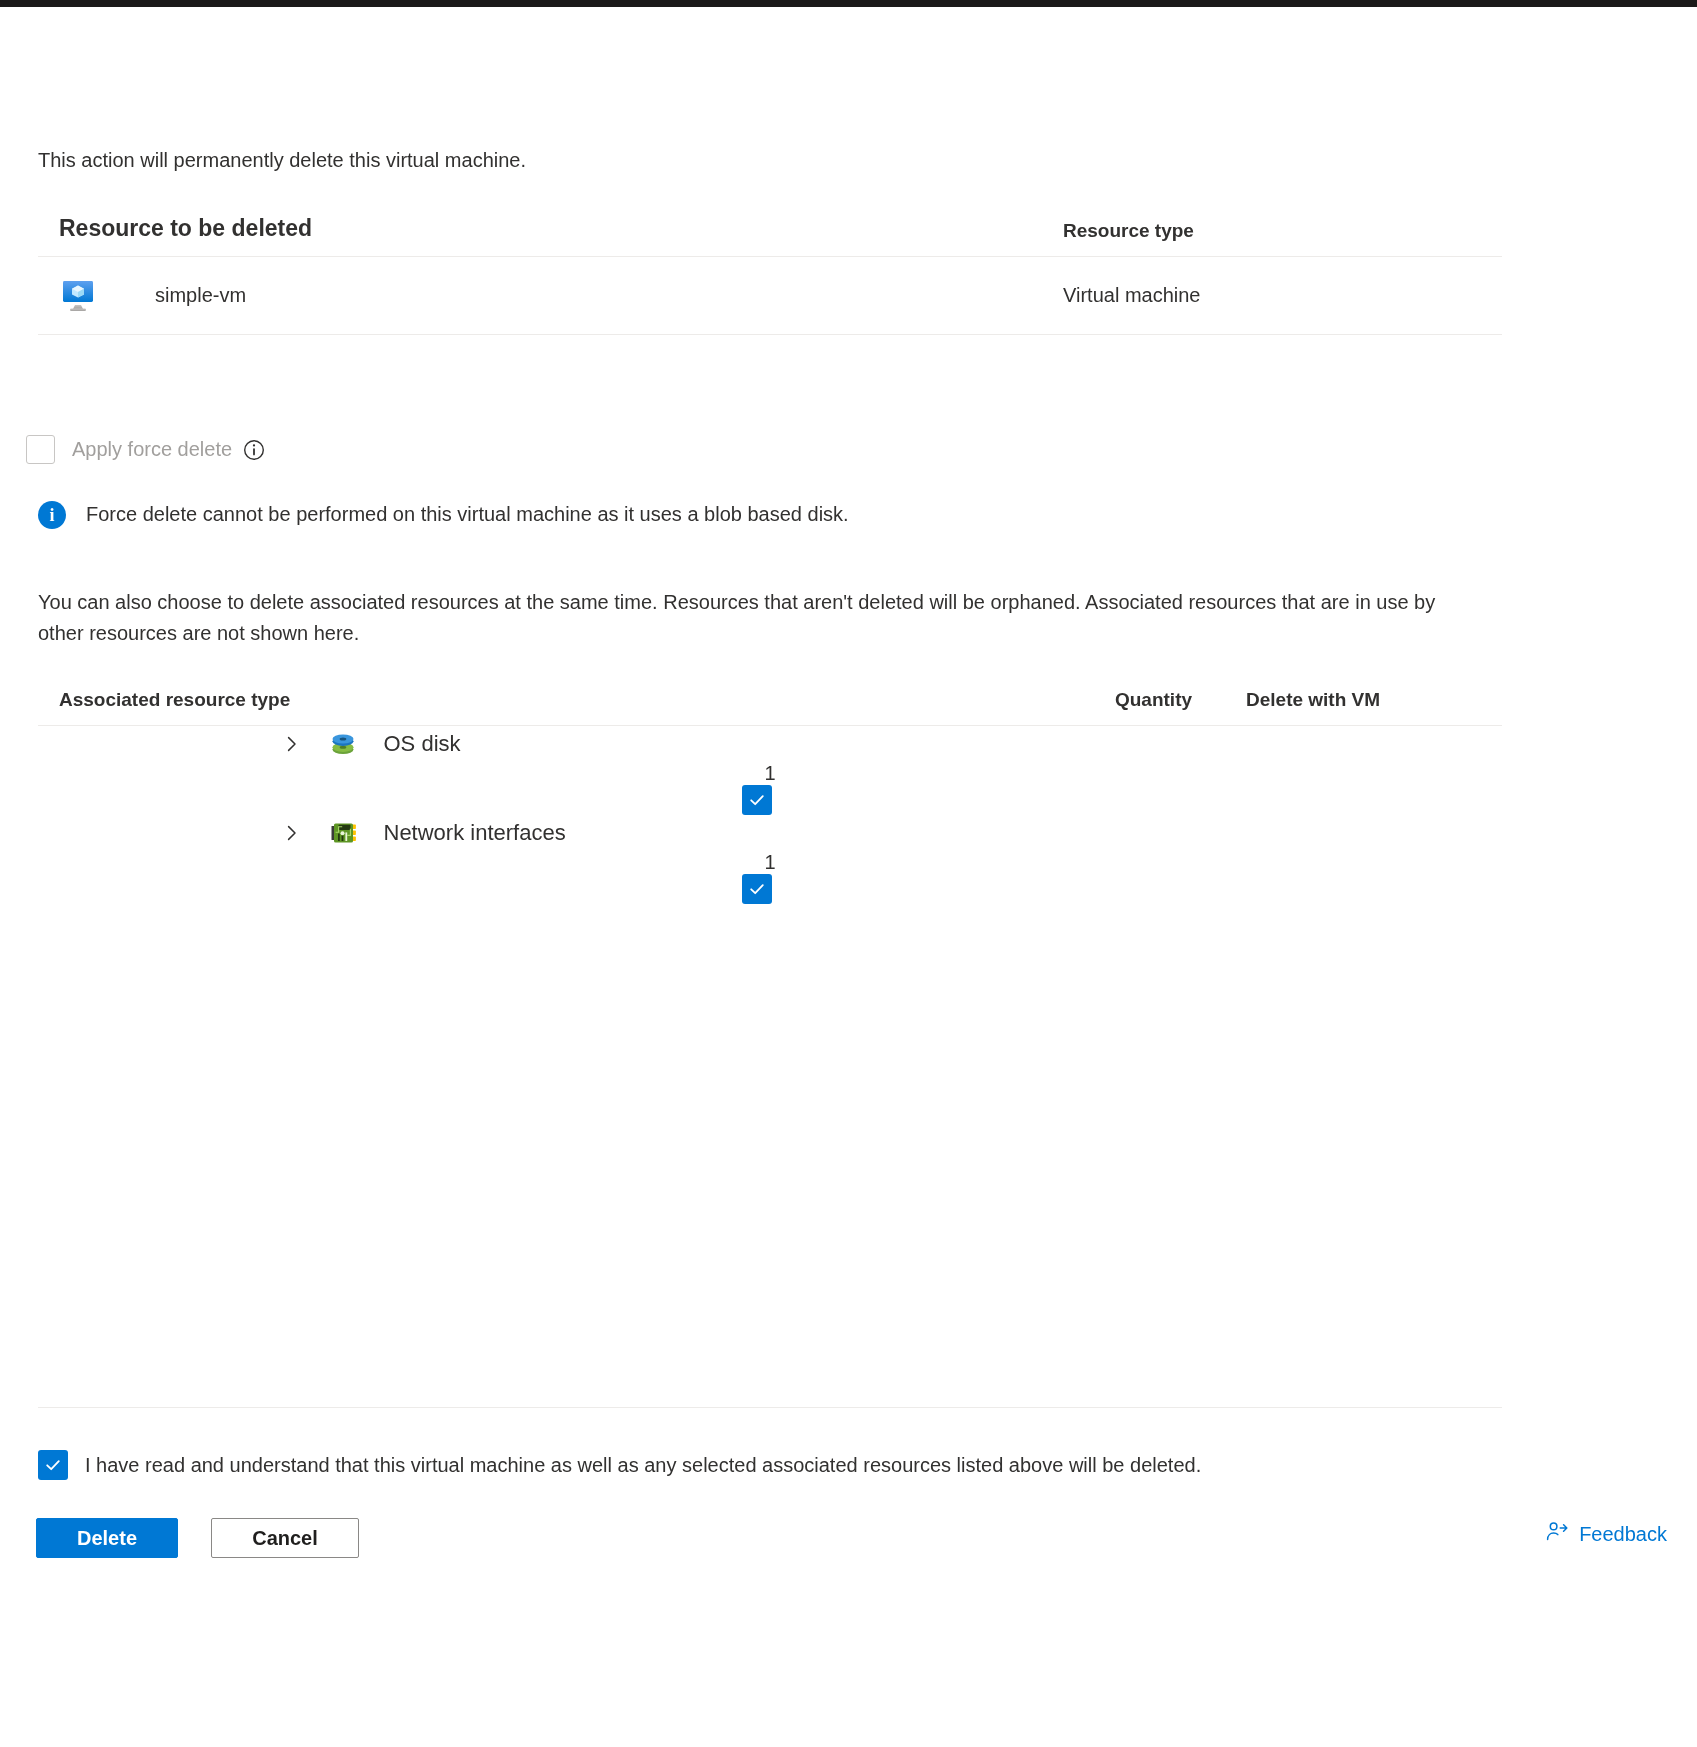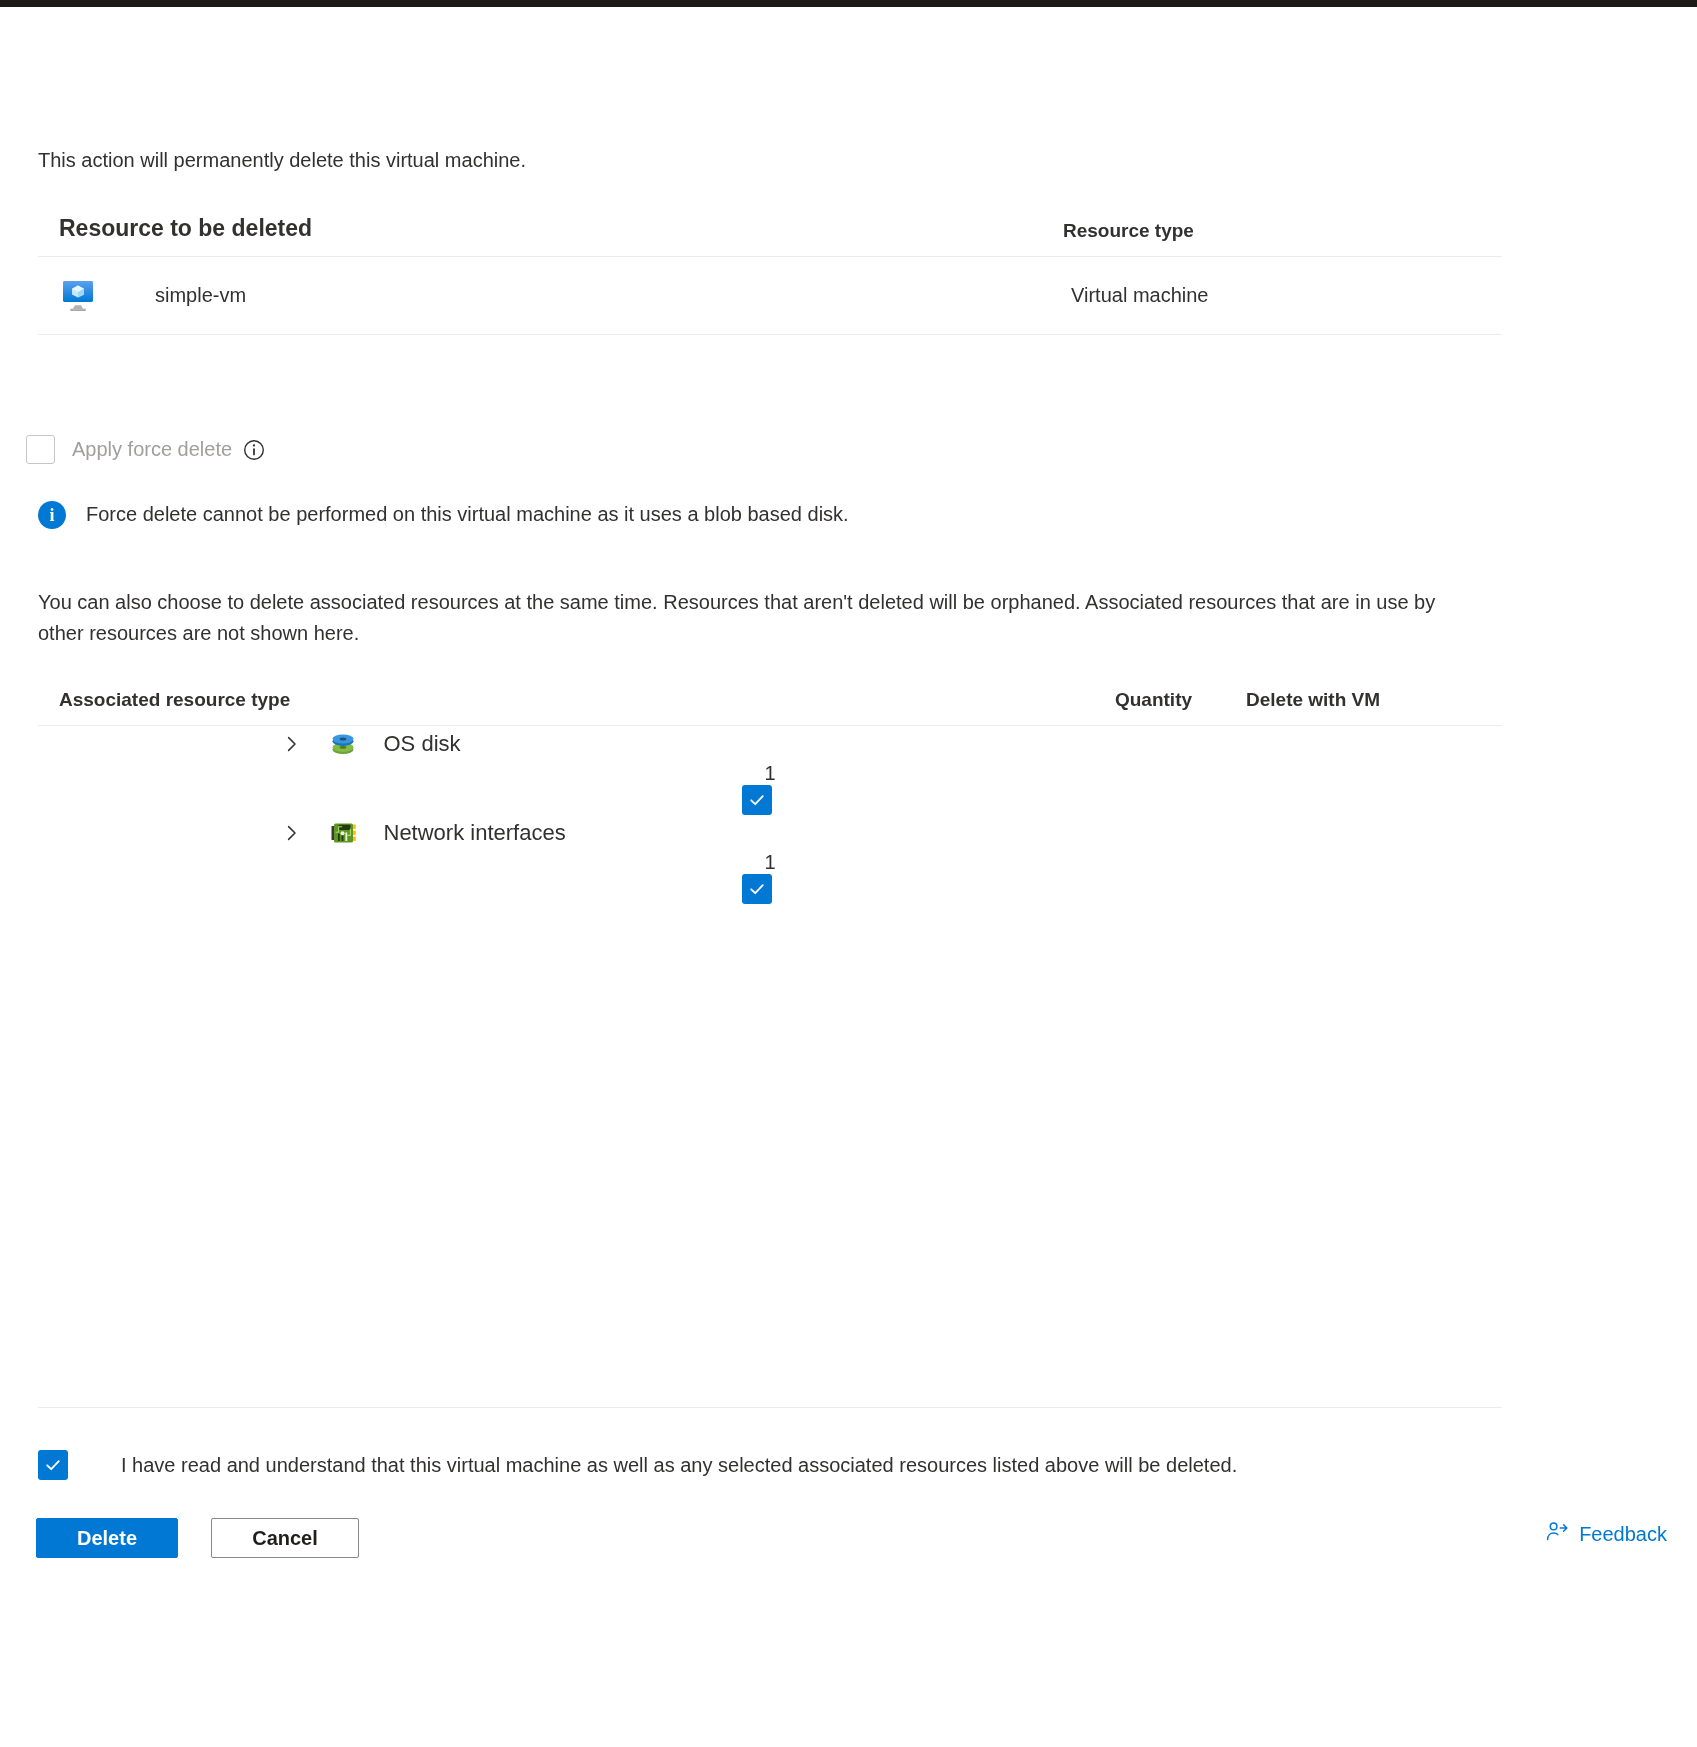--- a/index.html
+++ b/index.html
@@ -96,21 +96,20 @@
   .res-head .col-type {
     font-size: 19px;
     font-weight: 600;
     color: #323130;
   }
   .res-row {
     display: flex;
     align-items: center;
     height: 78px;
     border-bottom: 1px solid #edebe9;
-    gap: 8px;
   }
   .res-row .cell-name {
     width: 1025px;
     display: flex;
     align-items: center;
     padding-left: 21px;
     font-size: 20px;
     color: #323130;
   }
   .res-row .cell-type {
@@ -290,21 +289,20 @@
     width: 1464px;
     height: 1px;
     background: #edebe9;
   }
   .consent-row {
     position: absolute;
     top: 1443px;
     left: 38px;
     display: flex;
     align-items: center;
-    gap: 36px;
   }
   .consent-text {
     margin-left: 17px;
     font-size: 20px;
     line-height: 30px;
     color: #323130;
   }
 
   .actions {
     position: absolute;

